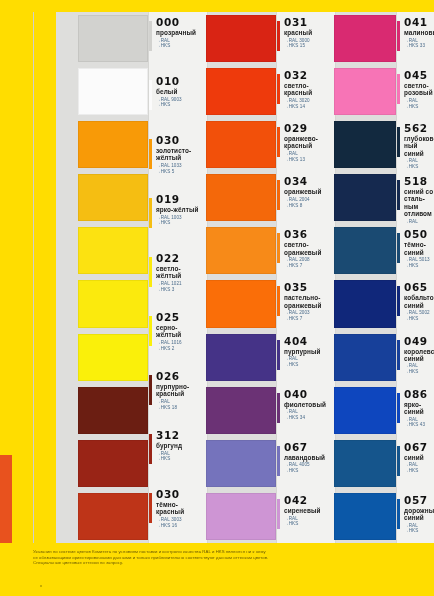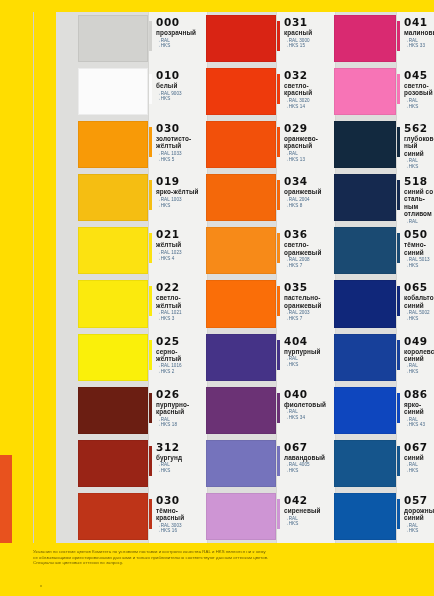--- a/index.html
+++ b/index.html
@@ -182,27 +182,20 @@
             <div class="lref" style="margin-top: 0px;">→HKS 5</div>
           </div>
           <div class="label-cell">
             <div class="ltab" style="background: rgb(245, 190, 18);"></div>
             <div class="lcode">019</div>
             <div class="lname">ярко-жёлтый</div>
             <div class="lref">→RAL 1003</div>
             <div class="lref" style="margin-top: 0px;">→HKS</div>
           </div>
           <div class="label-cell">
-            <div class="ltab" style="background: rgb(252, 226, 17);"></div>
-            <div class="lcode">021</div>
-            <div class="lname">жёлтый</div>
-            <div class="lref">→RAL 1023</div>
-            <div class="lref" style="margin-top: 0px;">→HKS 4</div>
-          </div>
-          <div class="label-cell">
             <div class="ltab" style="background: rgb(251, 234, 13);"></div>
             <div class="lcode">022</div>
             <div class="lname">светло-<br>жёлтый</div>
             <div class="lref">→RAL 1021</div>
             <div class="lref" style="margin-top: 0px;">→HKS 3</div>
           </div>
           <div class="label-cell">
             <div class="ltab" style="background: rgb(250, 240, 10);"></div>
             <div class="lcode">025</div>
             <div class="lname">серно-<br>жёлтый</div>

